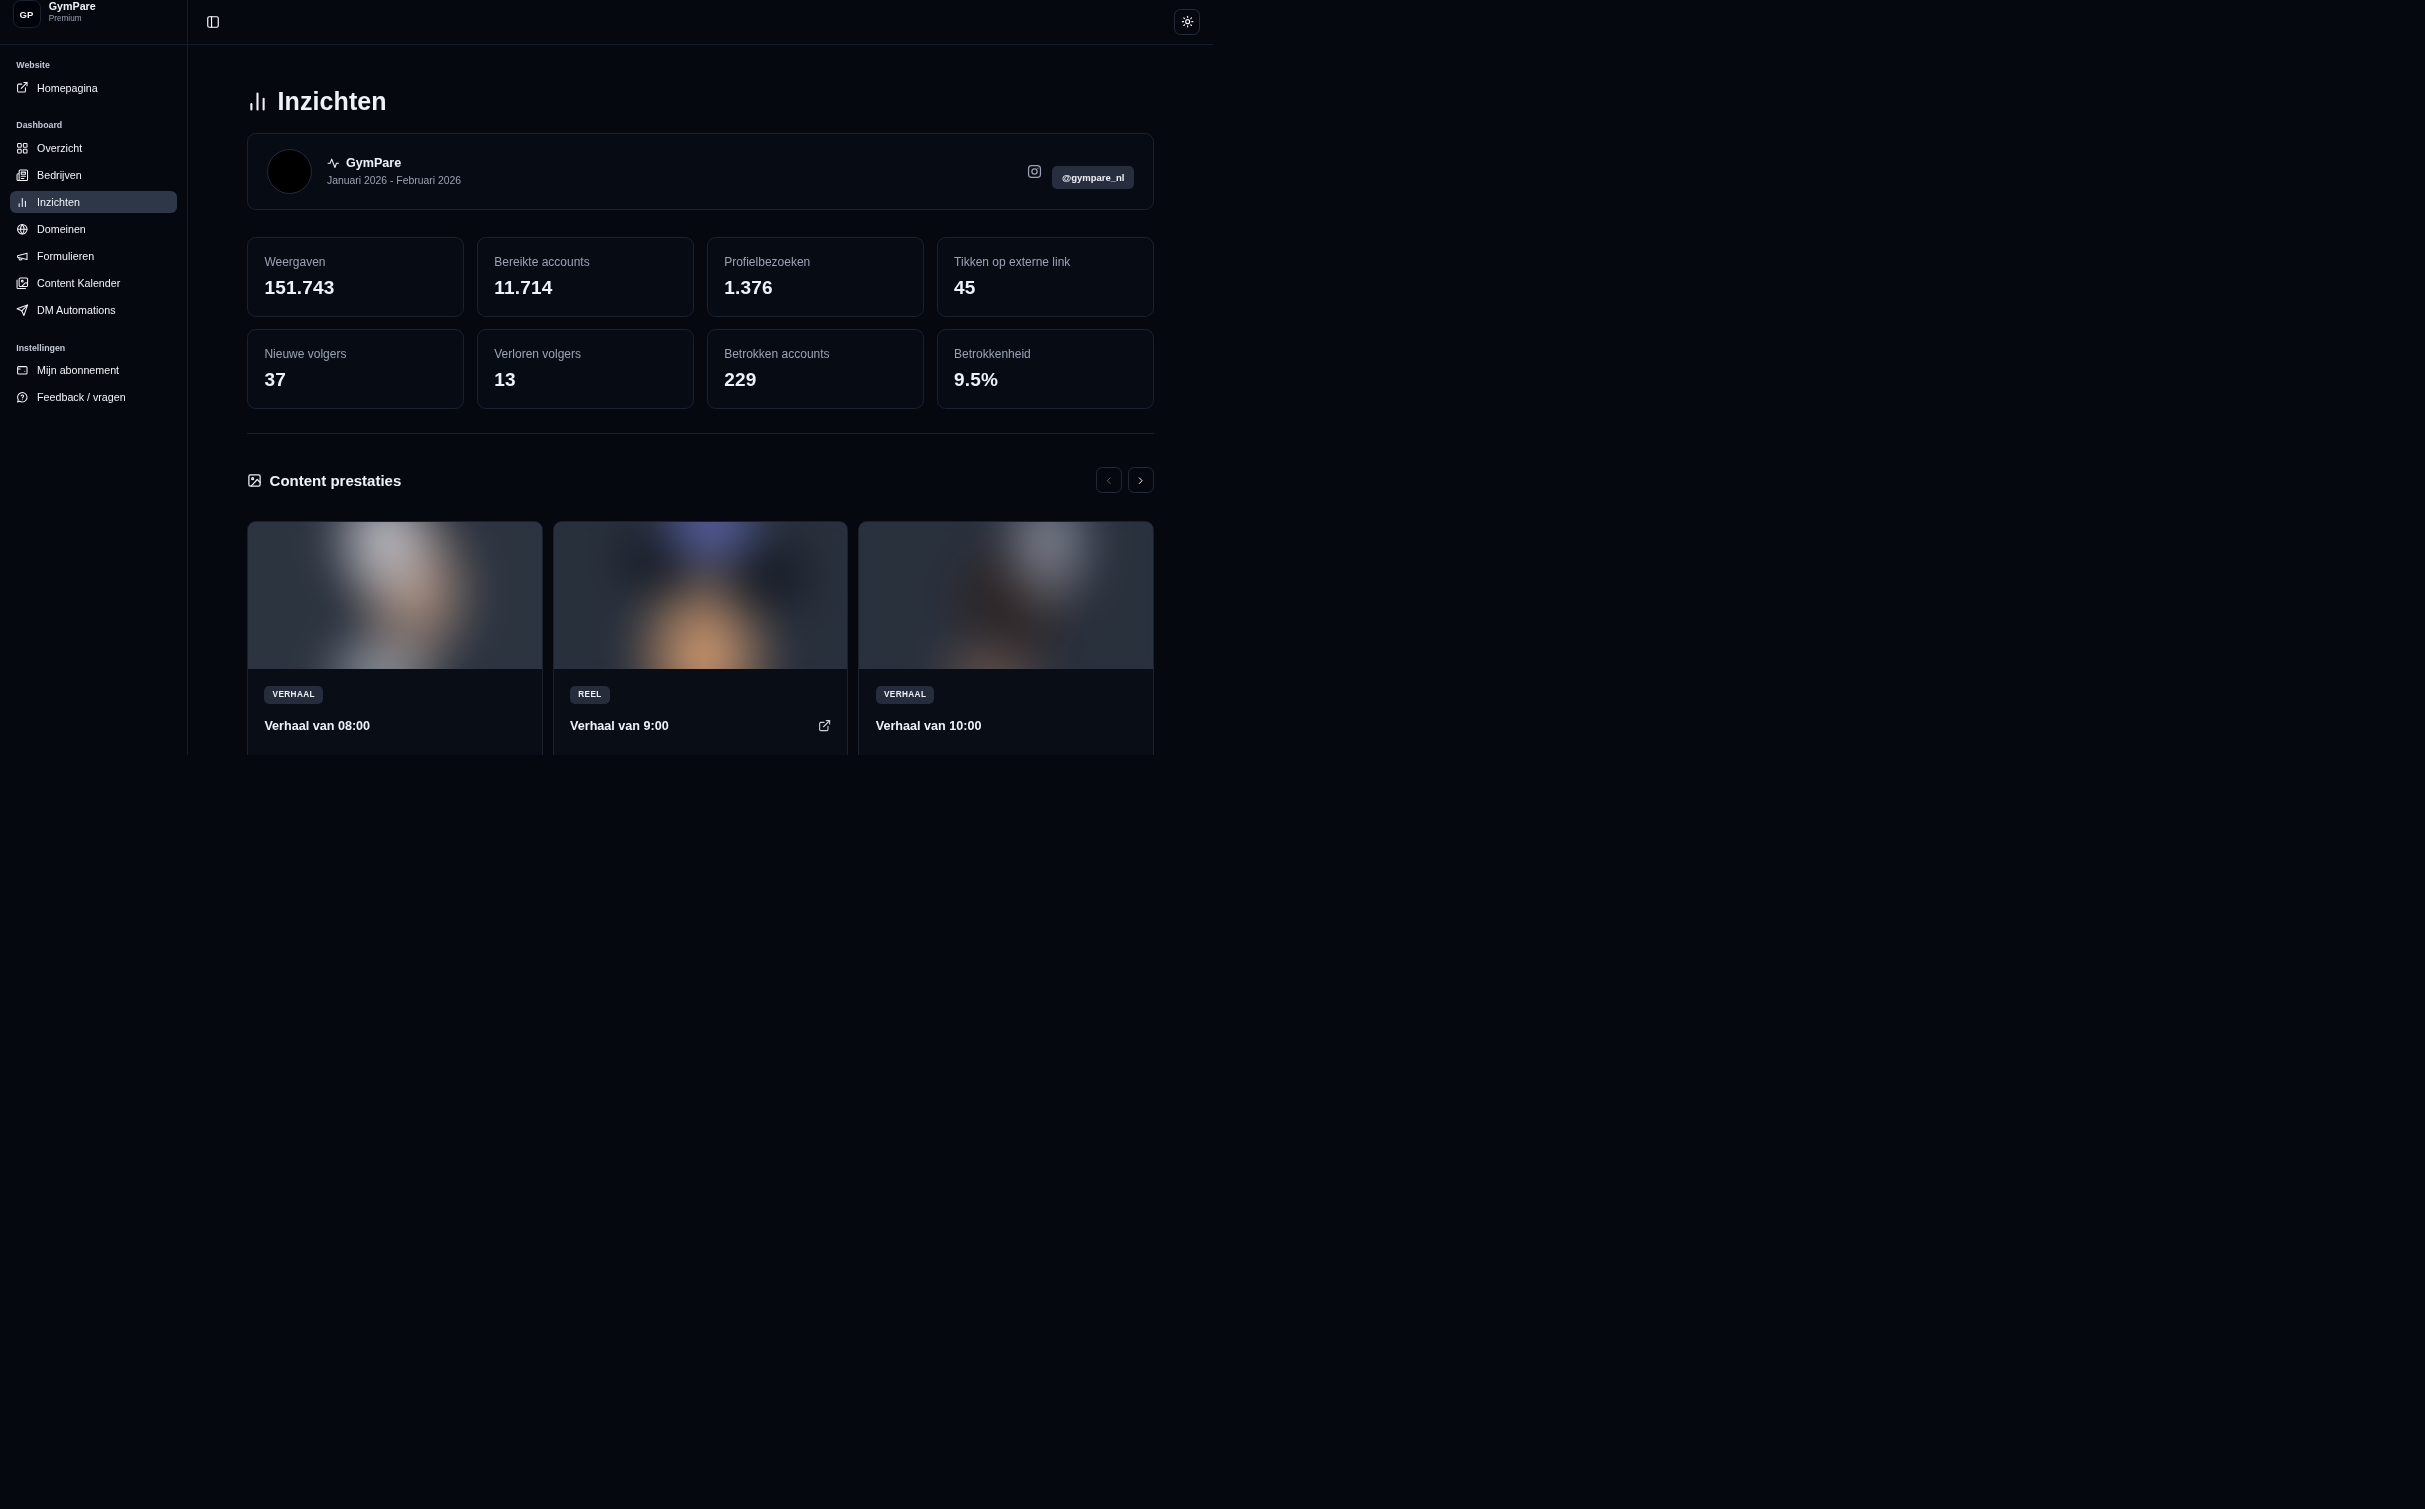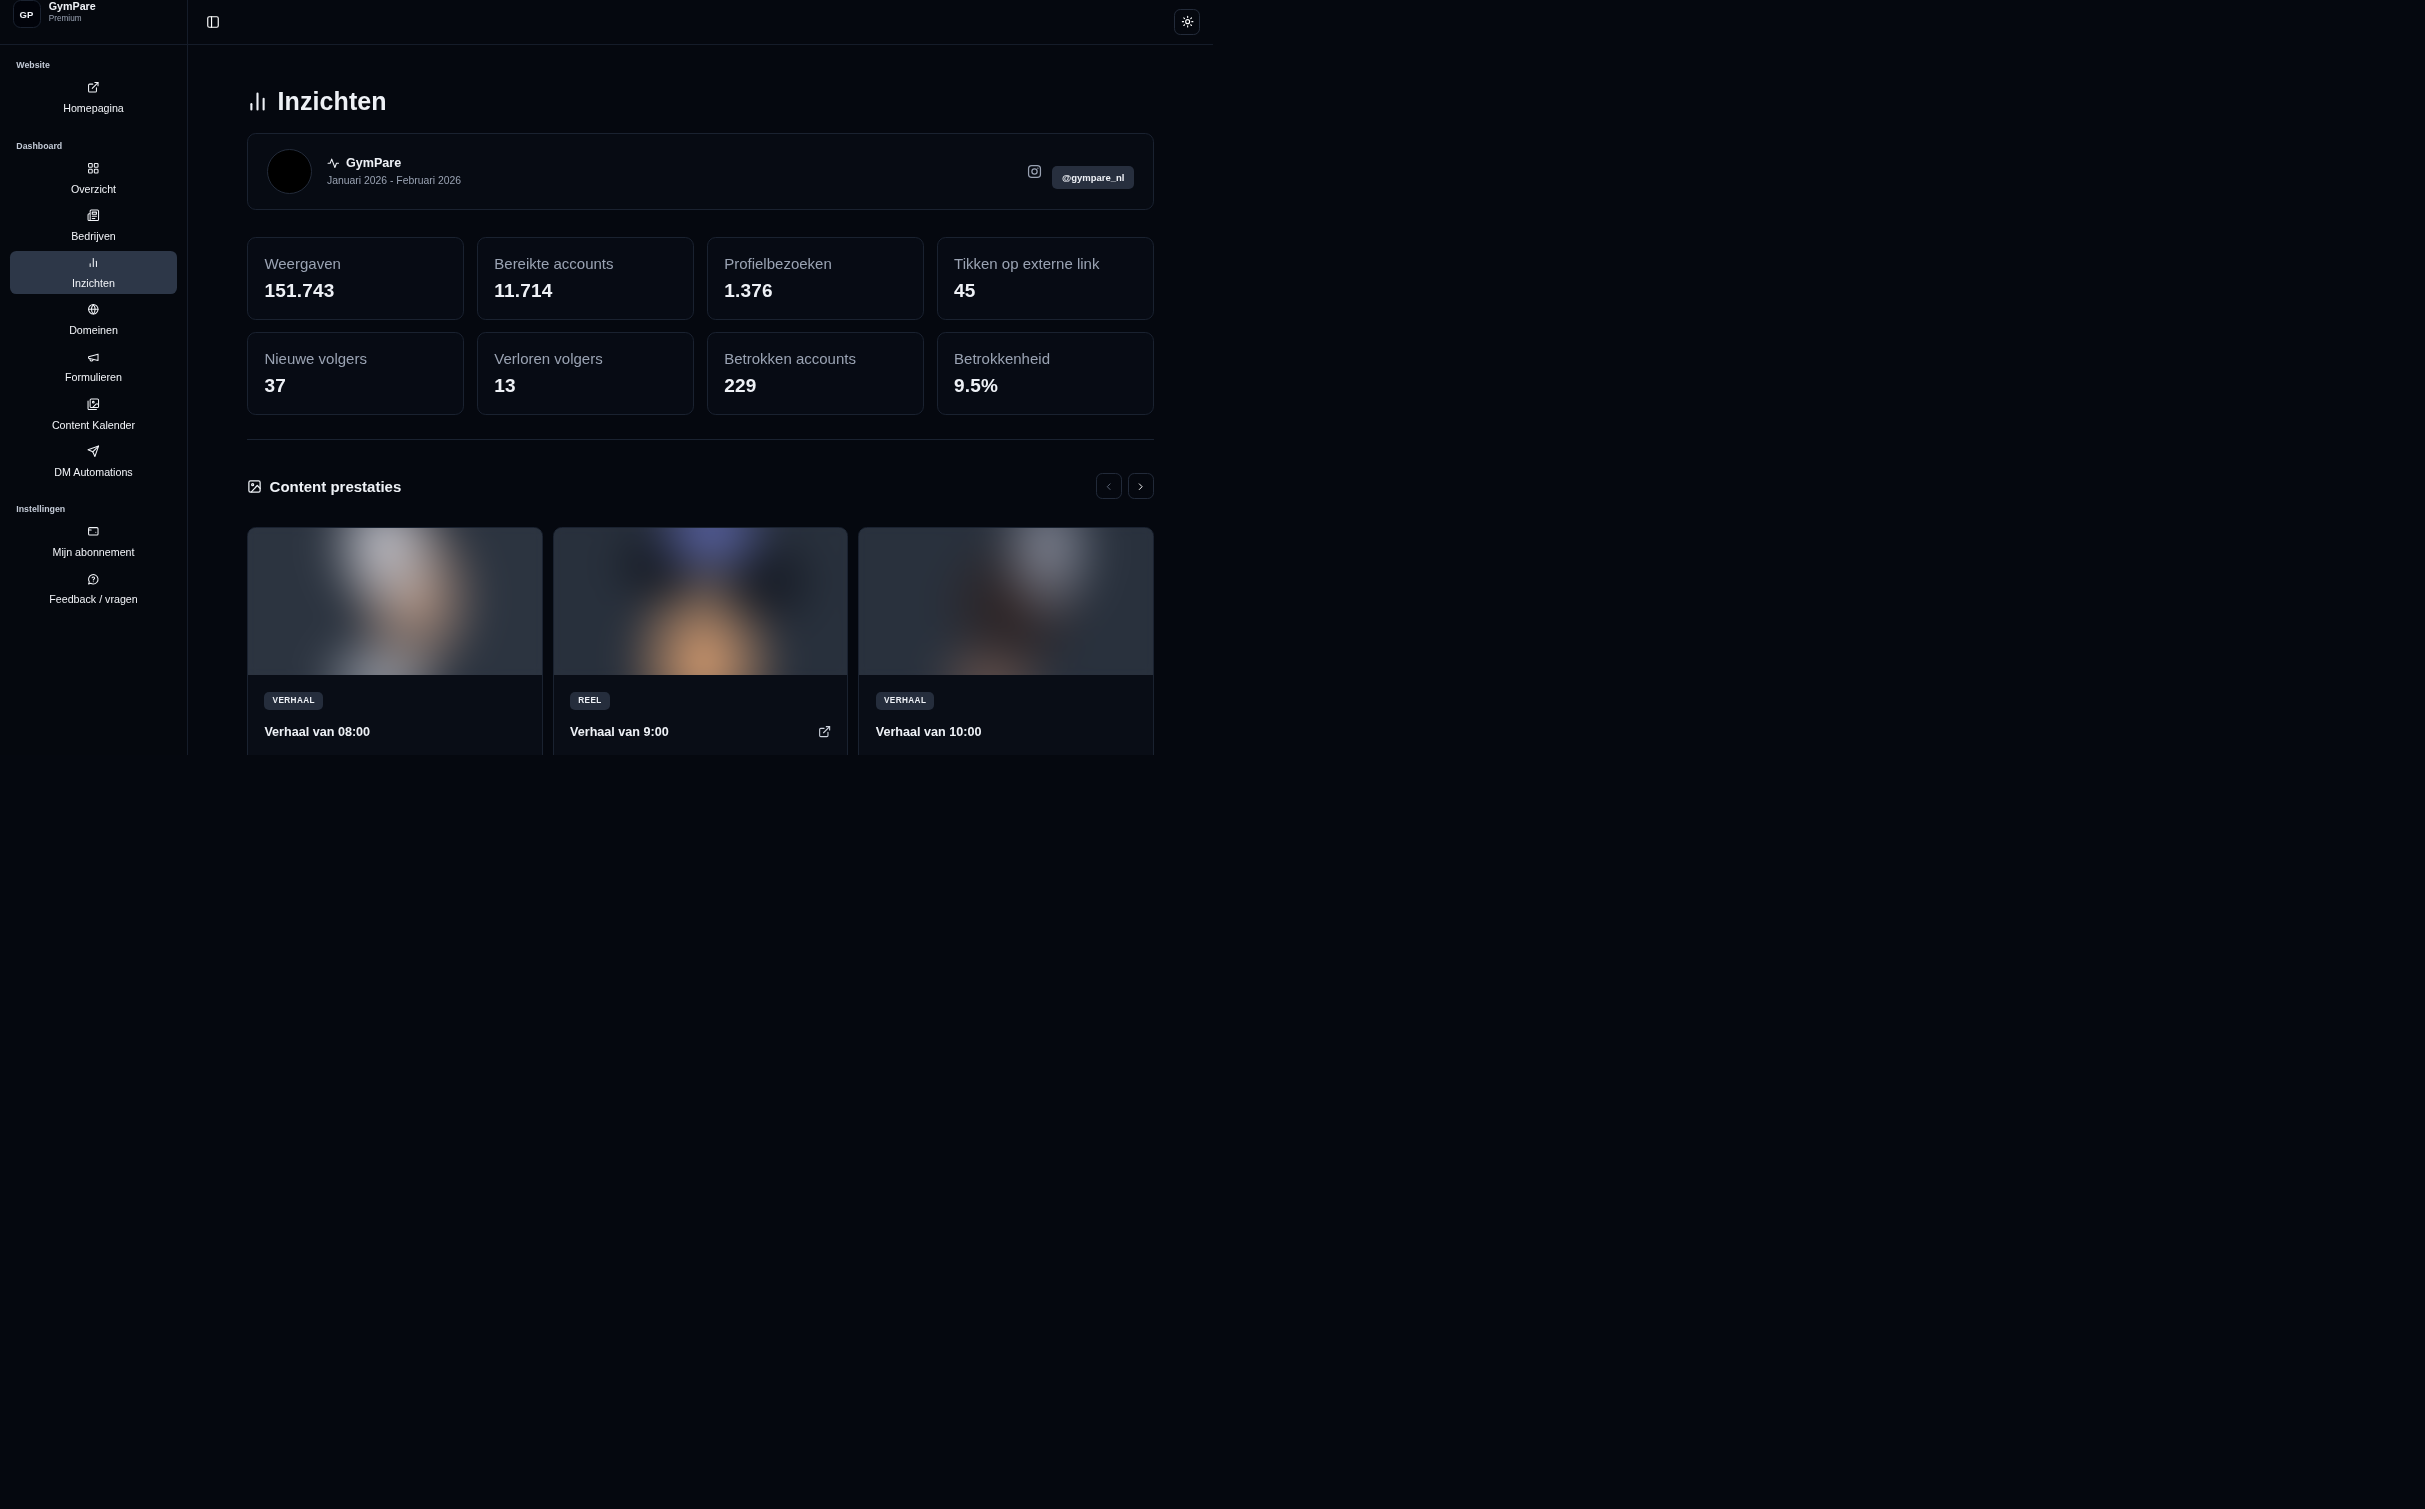--- a/index.html
+++ b/index.html
@@ -15,21 +15,21 @@
 
   
   .sidebar { width:188px; min-width:188px; border-right:0.6px solid #151c29; display:flex; flex-direction:column; background:#05080e; }
   .side-header { height:45px; min-height:45px; border-bottom:0.6px solid #151c29; display:flex; align-items:flex-start; gap:8.2px; padding:0 12.6px; }
   .logo-badge { width:28px; height:28px; border-radius:7.6px; background:#01030a; border:0.6px solid #1a2230; display:grid; place-items:center; font-size:9.5px; font-weight:700; letter-spacing:0.3px; }
   .brand-name { font-size:10.7px; font-weight:700; line-height:1.2; }
   .brand-plan { font-size:8.2px; color:#99a2b2; line-height:1.2; margin-top:1.3px; }
   .side-nav { padding:15px 10px; }
   .nav-section + .nav-section { margin-top:21.5px; }
   .section-label { font-size:8.8px; font-weight:700; color:#c3cad6; margin:0 6.3px 6.3px; }
-  .nav-item { display:flex; align-items:center; gap:8.2px; padding:5px 6.3px; border-radius:6.3px; font-size:10.7px; color:#f2f4f8; margin-bottom:4.4px; cursor:pointer;flex-direction:column; }
+  .nav-item { display:flex; align-items:center; gap:8.2px; padding:5px 6.3px; border-radius:6.3px; font-size:10.7px; color:#f2f4f8; margin-bottom:4.4px; cursor:pointer; }
   .nav-item svg { width:12.6px; height:12.6px; flex:none; }
   .nav-item.active { background:#2d3748; }
 
   
   .main { flex:1; display:flex; flex-direction:column; min-width:0; }
   .topbar { height:45px; min-height:45px; border-bottom:0.6px solid #151c29; display:flex; align-items:center; justify-content:space-between; padding:0 12.6px 0 17.7px; }
   .icon-btn { background:none; border:none; color:#fff; display:grid; place-items:center; cursor:pointer; padding:0; }
   .panel-btn svg { width:14px; height:14px; }
   .theme-btn { width:26.5px; height:26.5px; border:0.6px solid #232b3a; border-radius:6.3px; }
   .theme-btn svg { width:13.3px; height:13.3px; }
@@ -43,21 +43,21 @@
   .profile-name-row { display:flex; align-items:center; gap:6.3px; font-size:12.6px; font-weight:700; }
   .profile-name-row svg { width:12.6px; height:12.6px; }
   .profile-period { margin-top:5px; font-size:10.4px; color:#99a2b2; }
   .profile-right { margin-left:auto; display:flex; align-items:center; gap:10px; }
   .ig-icon { color:#99a2b2; display:grid; place-items:center; }
   .ig-icon svg { width:15px; height:15px; }
   .handle-badge { background:#272f3e; border-radius:5px; padding:5.7px 9.5px; font-size:9.5px; font-weight:600;margin-top:13px; }
 
   .stats-grid { margin-top:27px; display:grid; grid-template-columns:repeat(4,1fr); gap:12.6px; }
   .stat-card { background:#070b14; border:0.6px solid #1a2230; border-radius:8.8px; padding:17px 16.4px; min-height:80px; }
-  .stat-label { font-size:15px; color:#9aa3b3; }
+  .stat-label { font-size:12px; color:#9aa3b3; }
   .stat-value { margin-top:8.2px; font-size:19px; font-weight:800; letter-spacing:0.2px; }
 
   .divider { border:none; border-top:0.6px solid #1a2230; margin:24px 0 0; }
 
   .section-row { margin-top:25px; display:flex; align-items:center; justify-content:space-between; }
   .section-title { display:flex; align-items:center; gap:7.6px; font-size:15px; font-weight:800; }
   .section-title svg { width:15px; height:15px; }
   .nav-arrows { display:flex; gap:6.3px; }
   .arrow-btn { width:26px; height:26px; border:0.6px solid #222a39; border-radius:6.3px; background:transparent; display:grid; place-items:center; cursor:pointer; }
   .arrow-btn svg { width:11.4px; height:11.4px; }

